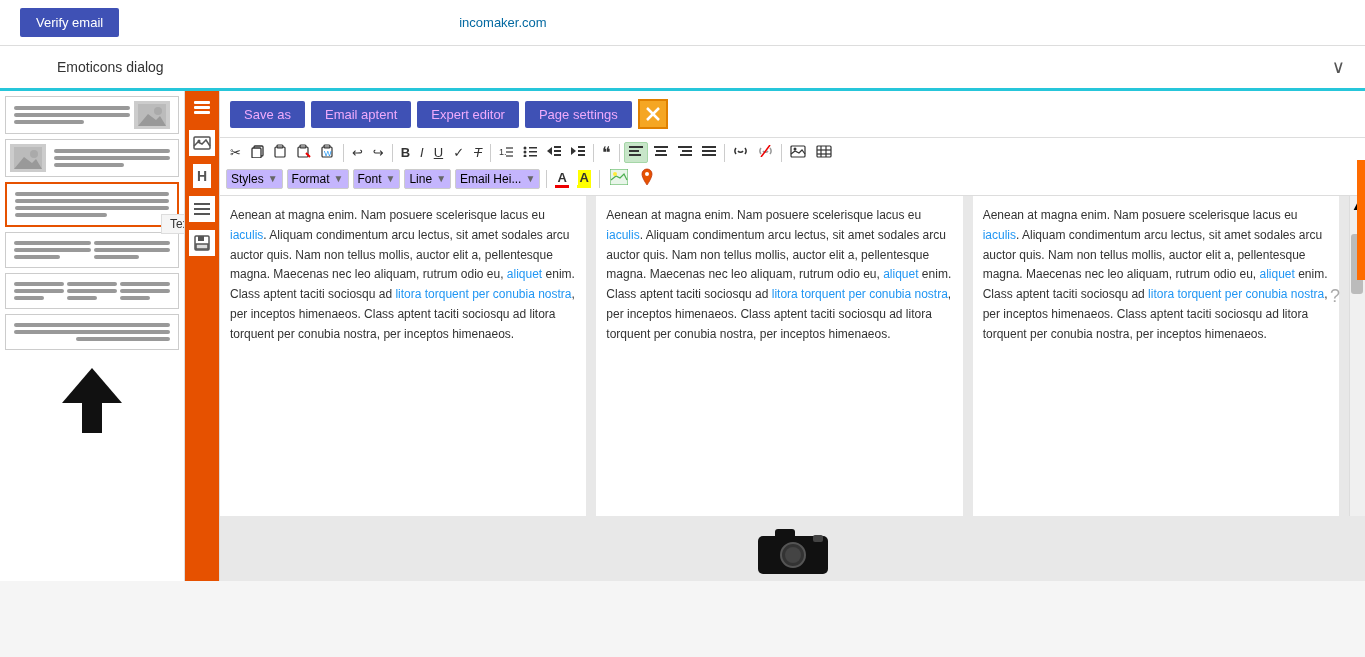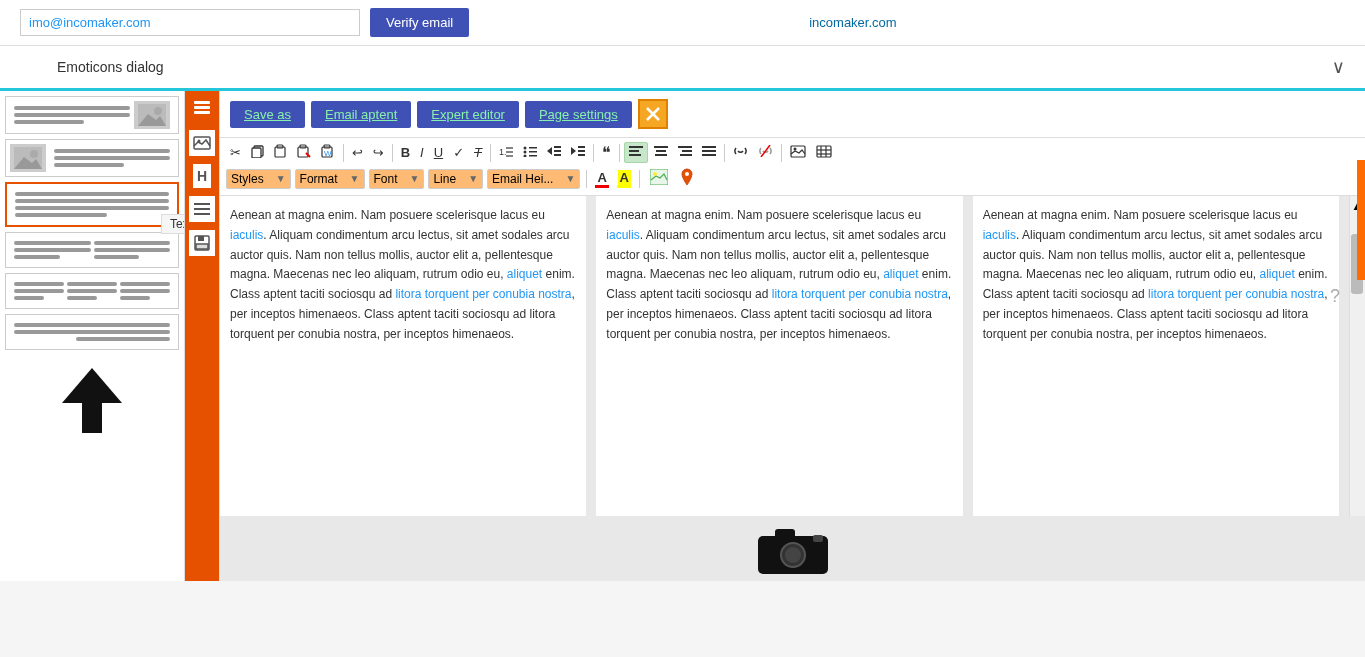--- a/index.html
+++ b/index.html
@@ -46,27 +46,26 @@
     .action-buttons {
       background: #fff;
       padding: 8px 10px;
       display: flex;
       align-items: center;
       gap: 6px;
       border-bottom: 1px solid #ddd;
     }
     .action-btn {
       background: #3f51b5;
-      color: #86efac;
+      color: #f0abfc;
       border: none;
       padding: 6px 14px;
       font-size: 13px;
       cursor: pointer;
       border-radius: 2px;
-      text-decoration: underline;
     }
 
     .block-sidebar {
       width: 185px;
       background: #fff;
       border-right: 1px solid #ddd;
       display: flex;
       flex-direction: column;
       padding: 5px;
       gap: 5px;
@@ -176,25 +175,25 @@
       border-radius: 2px;
     }
     .tb-btn.active-align { background: #c8e6c9; border: 1px solid #a5d6a7; }
     .tb-separator { width: 1px; height: 18px; background: #ccc; margin: 0 2px; }
 
     .dropdown-group {
       display: flex;
       align-items: center;
       border: 1px solid #ccc;
       border-radius: 2px;
-      background: #fdba74;
+      background: #c4b5fd;
       font-size: 12px;
       padding: 2px 4px;
       cursor: pointer;
-      gap: 12px;
+      gap: 4px;
     }
     .dropdown-arrow { font-size: 10px; color: #666; }
 
     
     .content-columns {
       flex: 1;
       display: flex;
       background: #e8e8e8;
       overflow: hidden;
       padding: 0;
@@ -289,21 +288,20 @@
       border-bottom: 35px solid #111;
     }
 
     
     .col-text { font-size: 12px; line-height: 1.65; }
   </style>
 </head>
 <body>
 
 <div class="top-bar">
-  <input type="text" style="color: rgb(33, 150, 243); border: 1px solid rgb(204, 204, 204); padding: 5px 8px; font-size: 13px; width: 340px;" value="imo@incomaker.com">
   <button class="verify-btn">Verify email</button>
   <span style="color:#0369a1;font-size:13px;margin-left:330px;">incomaker.com</span>
 </div>
 
 <div class="emoticons-bar">
   <span>Emoticons dialog</span>
   <span class="chevron">∨</span>
 </div>
 
 <div style="display:flex; height: 490px; position:relative;">

